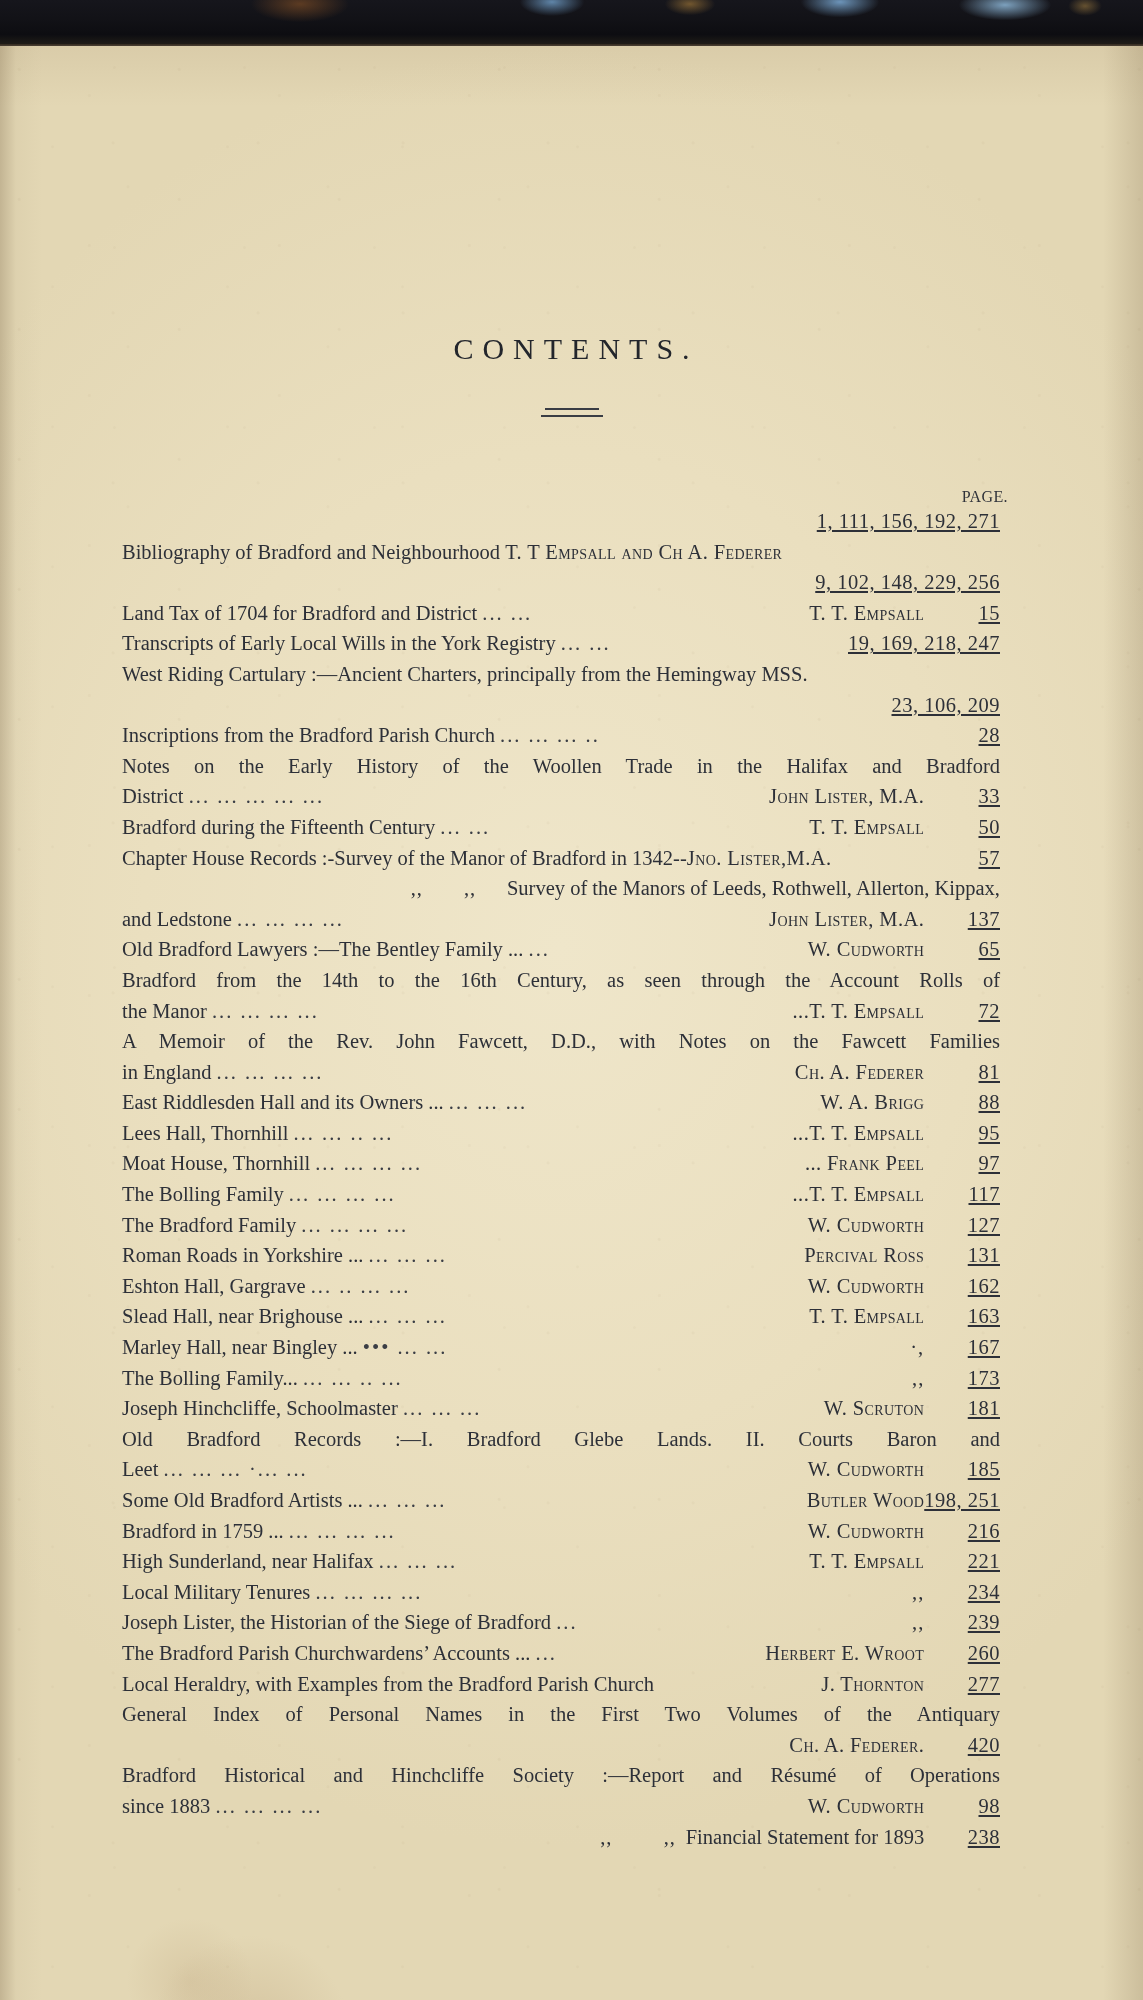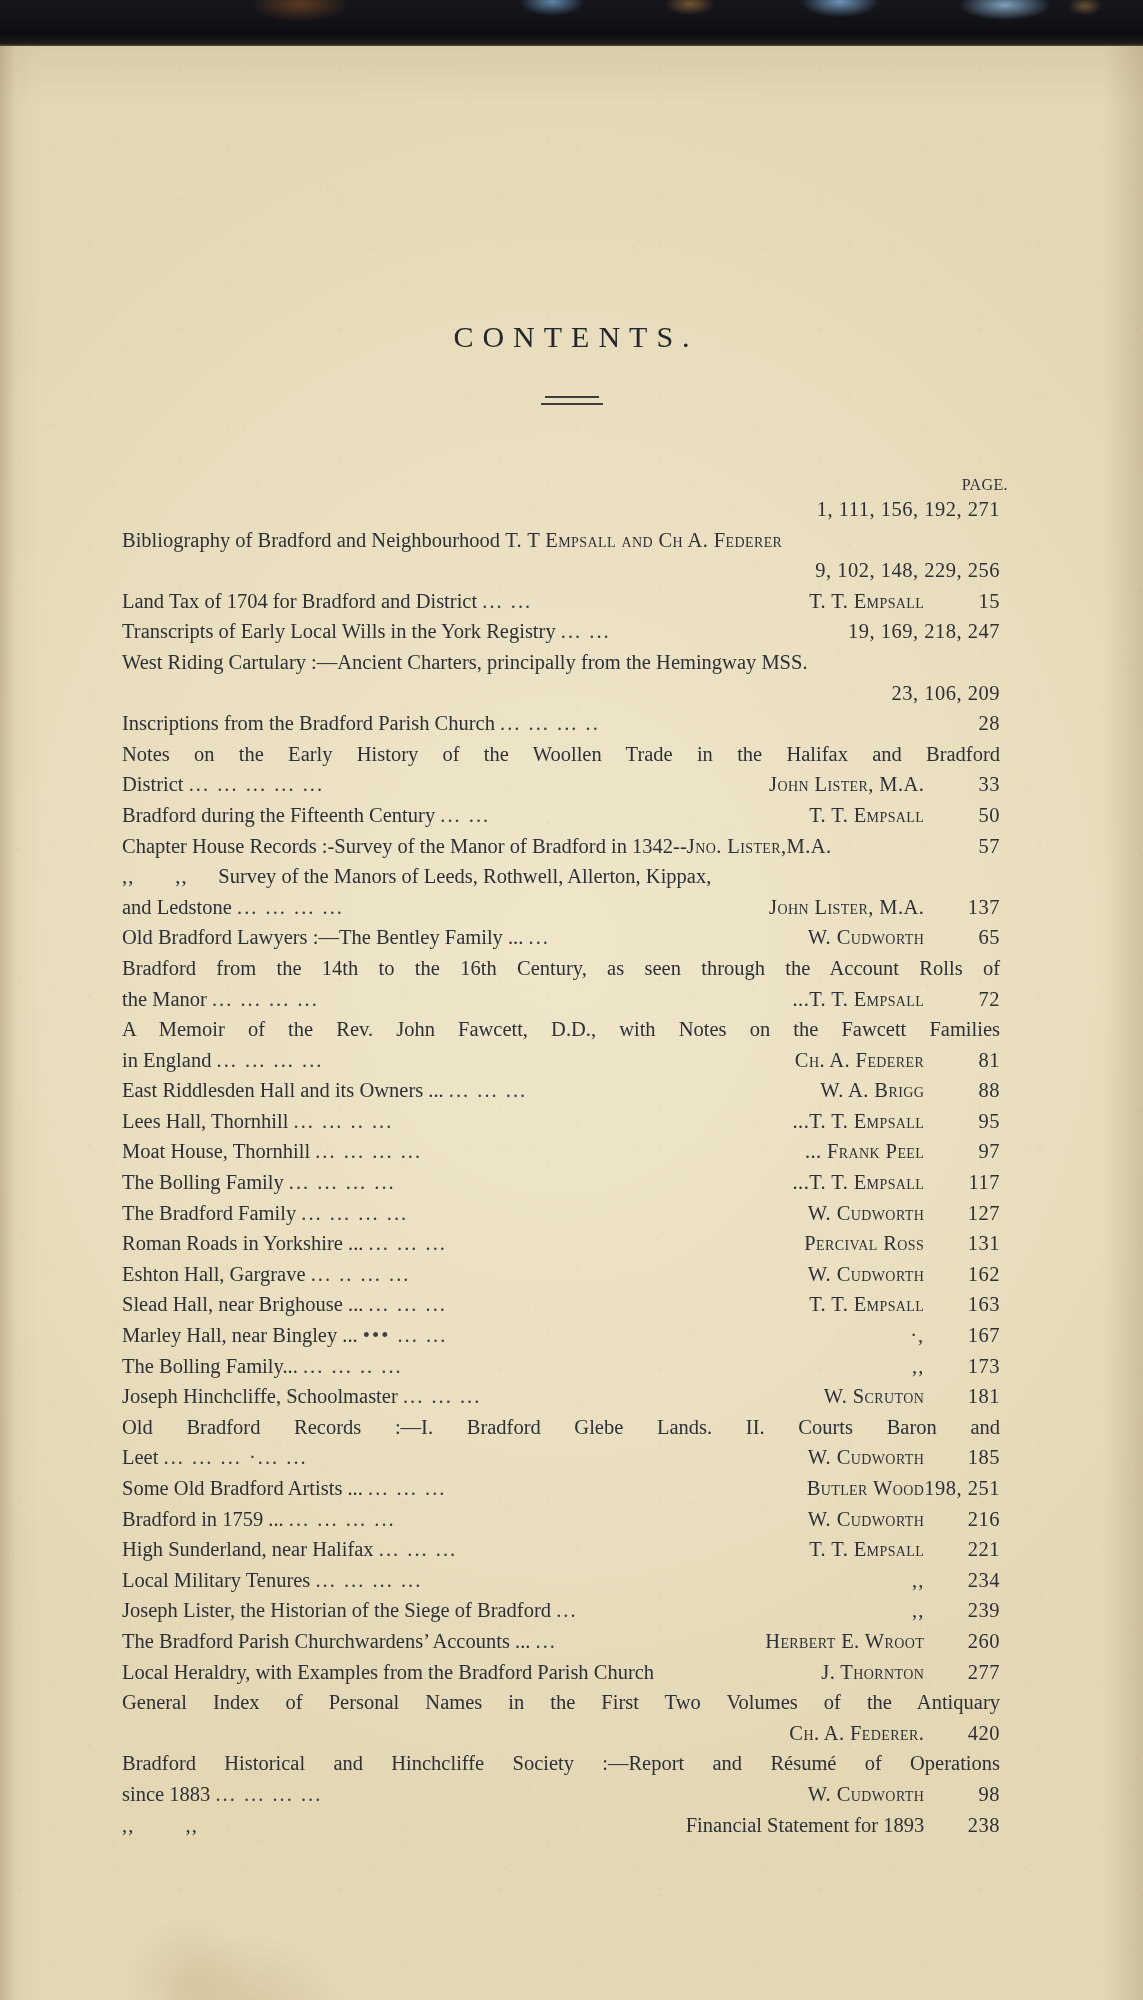--- a/index.html
+++ b/index.html
@@ -66,21 +66,21 @@
       radial-gradient(circle at 30% 72%, rgba(140,115,80,.14) 0 1px, rgba(0,0,0,0) 2px),
       radial-gradient(circle at 64% 88%, rgba(140,115,80,.15) 0 1px, rgba(0,0,0,0) 2px),
       radial-gradient(circle at 88% 12%, rgba(140,115,80,.13) 0 1px, rgba(0,0,0,0) 2px);
     background-size: 160px 130px, 190px 150px, 145px 170px, 175px 140px, 200px 160px, 130px 180px;
     pointer-events: none;
   }
 
   
   #content {
     position: absolute;
-    left: 0; top: 4px;
+    left: 0; top: 16px;
     width: 1143px;
   }
 
   .page-title {
     text-align: center;
     font-size: 30px;
     letter-spacing: 9px;
     color: #23262c;
     margin: 0;
     padding-top: 316px;
@@ -170,27 +170,27 @@
   .sc {
     font-variant: small-caps;
     letter-spacing: .4px;
   }
 
   .lead {
     letter-spacing: 2px;
     color: #3b3e45;
   }
   .indent1 { padding-left: 92px; }
-  .indent-dit { padding-left: 42px; }
+  .indent-dit { padding-left: 42px; text-align: right; }
 
   .dit {
     letter-spacing: 1px;
   }
 
-  .numstr { letter-spacing: .5px; }
+  .numstr { letter-spacing: .5px; text-decoration: underline; }
 </style>
 </head>
 <body>
 
 <div id="page">
 
   <div id="scan-band"></div>
   <div id="scan-edge"></div>
   <div id="paper"></div>
   <div id="grain"></div>

